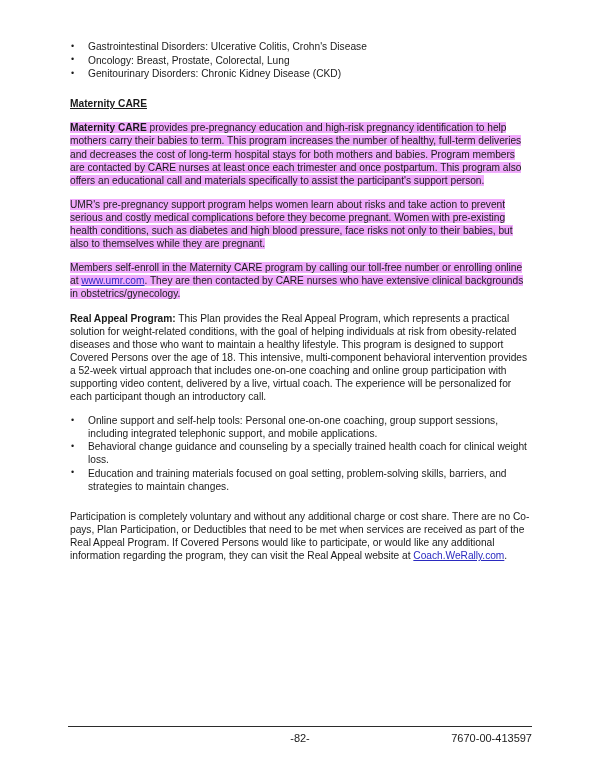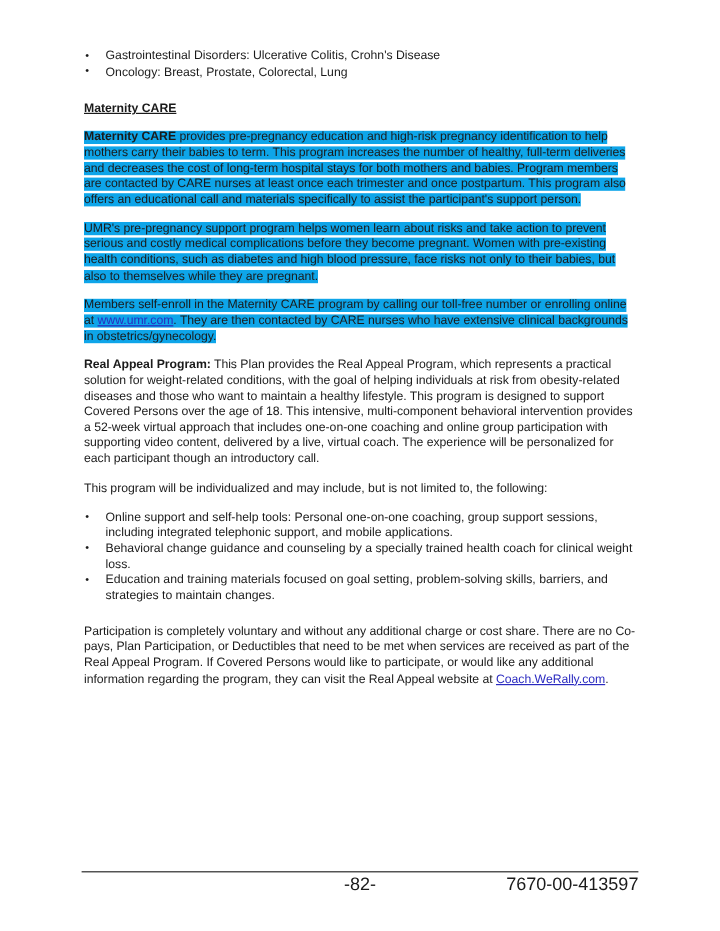--- a/index.html
+++ b/index.html
@@ -48,21 +48,21 @@
     text-decoration: underline;
     margin: 0 0 11px 0;
     display: block;
   }
   .heading span { display: inline; }
 
   b, .bold { font-weight: bold; }
 
   
   .hl {
-    background-color: #0ea5e9;
+    background-color: #f0abfc;
     box-decoration-break: clone;
     -webkit-box-decoration-break: clone;
   }
 
   a.link {
     color: #2a2ac0;
     text-decoration: underline;
   }
 
   
@@ -98,21 +98,21 @@
   }
   .footer-rule {
     border: 0;
     border-top: 1px solid #2b2b2b;
     margin: 0 0 4px 0;
     height: 0;
   }
   .footer-row {
     position: relative;
     height: 14px;
-    font-size: 15px;
+    font-size: 11px;
     line-height: 14px;
   }
   .footer-page {
     position: absolute;
     left: 0;
     right: 0;
     text-align: center;
   }
   .footer-code {
     position: absolute;
@@ -128,39 +128,41 @@
 
   <div class="content">
 
     <ul class="bullets">
       <li>
         <span>Gastrointestinal Disorders:  Ulcerative Colitis, Crohn's Disease</span>
       </li>
       <li>
         <span>Oncology:  Breast, Prostate, Colorectal, Lung</span>
       </li>
+      <li>
+        <span>Genitourinary Disorders:  Chronic Kidney Disease (CKD)</span>
+      </li>
     </ul>
 
     <div class="gap-sm"></div>
 
     <div class="heading">
       <span>Maternity CARE</span>
     </div>
 
     <p class="para"><span class="hl"><b>Maternity CARE</b><span> provides pre-pregnancy education and high-risk pregnancy identification to help mothers carry their babies to term.  This program increases the number of healthy, full-term deliveries and decreases the cost of long-term hospital stays for both mothers and babies.  Program members are contacted by CARE nurses at least once each trimester and once postpartum.  This program also offers an educational call and materials specifically to assist the participant's support person.</span></span></p>
 
     <p class="para"><span class="hl">UMR's pre-pregnancy support program helps women learn about risks and take action to prevent serious and costly medical complications before they become pregnant.  Women with pre-existing health conditions, such as diabetes and high blood pressure, face risks not only to their babies, but also to themselves while they are pregnant.</span></p>
 
     <p class="para"><span class="hl"><span>Members self-enroll in the Maternity CARE program by calling our toll-free number or enrolling online at </span><a class="link" href="#">www.umr.com</a><span>.  They are then contacted by CARE nurses who have extensive clinical backgrounds in obstetrics/gynecology.</span></span></p>
 
 
 
     <p class="para"><b>Real Appeal Program:</b><span>  This Plan provides the Real Appeal Program, which represents a practical solution for weight-related conditions, with the goal of helping individuals at risk from obesity-related diseases and those who want to maintain a healthy lifestyle.  This program is designed to support Covered Persons over the age of 18.  This intensive, multi-component behavioral intervention provides a 52-week virtual approach that includes one-on-one coaching and online group participation with supporting video content, delivered by a live, virtual coach.  The experience will be personalized for each participant though an introductory call.</span></p>
 
-    <p class="para">This program will be individualized and may include, but is not limited to, the following:</p>
 
     <ul class="bullets spaced">
       <li>
         <span>Online support and self-help tools:  Personal one-on-one coaching, group support sessions, including integrated telephonic support, and mobile applications.</span>
       </li>
       <li>
         <span>Behavioral change guidance and counseling by a specially trained health coach for clinical weight loss.</span>
       </li>
       <li>
         <span>Education and training materials focused on goal setting, problem-solving skills, barriers, and strategies to maintain changes.</span>

